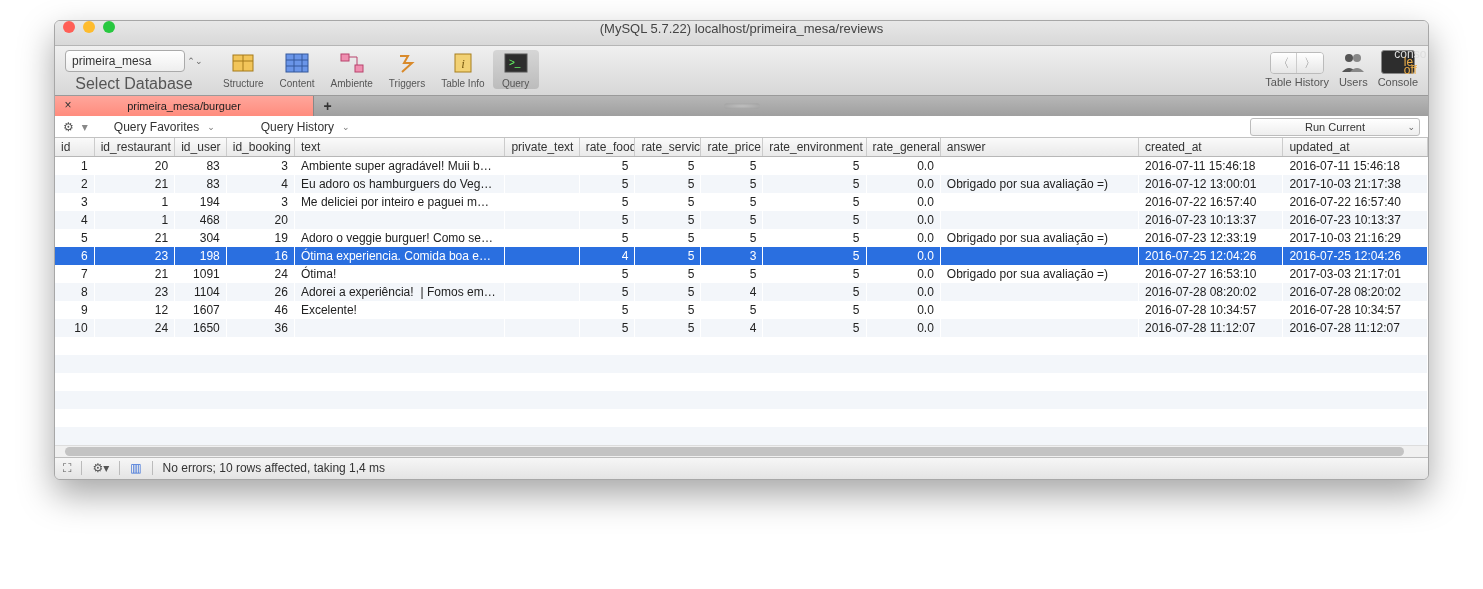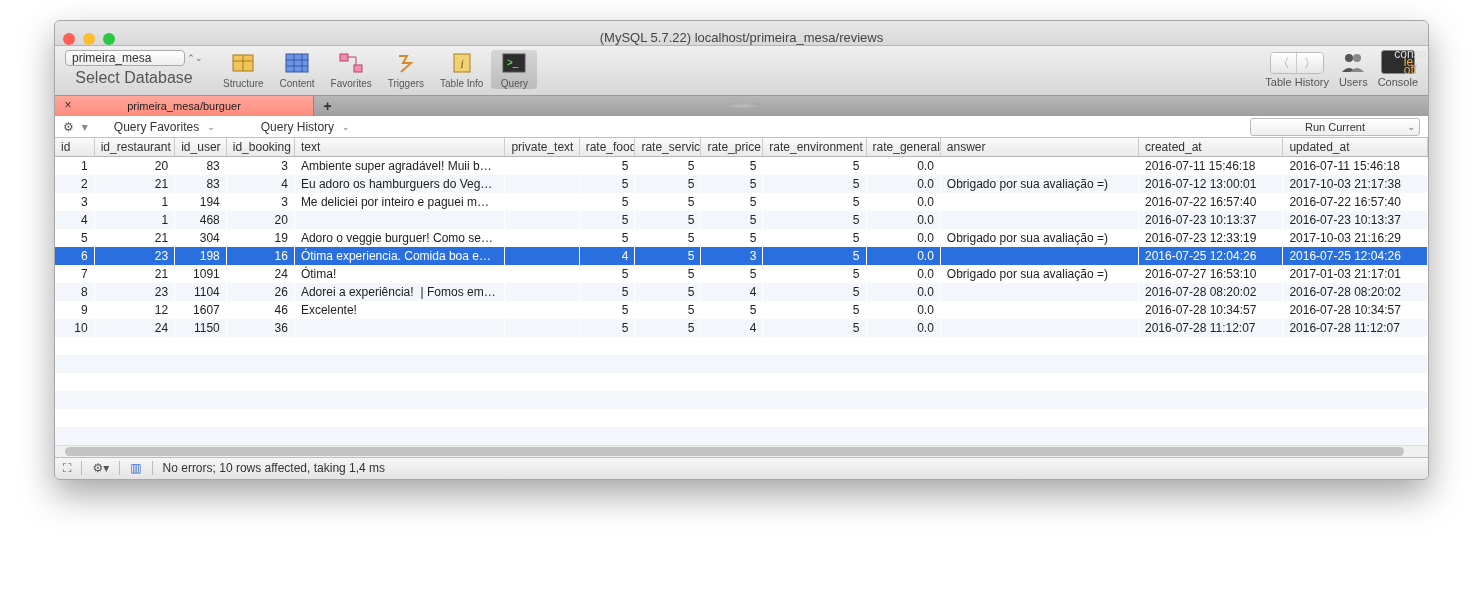--- a/index.html
+++ b/index.html
@@ -17,21 +17,21 @@
   margin:20px auto 0 auto;
   border:1px solid #a7a7a7;
   border-radius:6px;
   box-shadow:0 15px 35px rgba(0,0,0,.35);
   background:#ececec;
   overflow:hidden;
 }
 .titlebar{
   height:25px;
   display:flex;
-  align-items:flex-end;
+  align-items:flex-start;
   padding:0 8px;
   background:linear-gradient(#e8e8e8,#d8d8d8);
   border-bottom:1px solid #b5b5b5;
   position:relative;
 }
 .dots{display:flex;gap:8px;}
 .dot{width:12px;height:12px;border-radius:50%;}
 .red{background:#ff5f57;}
 .yellow{background:#febc2e;}
 .green{background:#28c840;}
@@ -41,21 +41,21 @@
 }
 .toolbar{
   height:50px;
   display:flex;
   align-items:flex-start;
   padding:4px 10px 0 10px;
   background:linear-gradient(#f0f0f0,#d7d7d7);
   border-bottom:1px solid #9a9a9a;
 }
 .db-select{
-  width:120px;height:16px;
+  width:120px;height:22px;
   border:1px solid #aaa;border-radius:4px;
   background:linear-gradient(#fff,#eee);
   margin-right:18px;
   display:flex;align-items:center;justify-content:space-between;
   padding:0 6px;font-size:12px;color:#333;gap:36px;
 }
 .db-block{display:flex;flex-direction:column;align-items:center;gap:3px;margin-right:12px;}
 .db-label{font-size:16px;color:#555;}
 .tbtn{
   display:flex;flex-direction:column;align-items:center;
@@ -215,21 +215,21 @@
       <div class="lbl">Content</div>
     </div>
     <div class="tbtn">
       <div class="ico">
         <svg width="26" height="22">
             <rect x="2" y="2" width="8" height="7" fill="#ef8fb0" stroke="#b8436d"></rect>
             <rect x="16" y="13" width="8" height="7" fill="#ef8fb0" stroke="#b8436d"></rect>
             <path d="M10 5 H18 V13" fill="none" stroke="#b8436d"></path>
           </svg>
       </div>
-      <div class="lbl">Favorites</div>
+      <div class="lbl">Ambiente</div>
     </div>
     <div class="tbtn">
       <div class="ico">
         <svg width="26" height="22">
             <polyline points="6,4 14,4 10,11 18,11 8,20" fill="none" stroke="#d98a2b" stroke-width="2"></polyline>
           </svg>
       </div>
       <div class="lbl">Triggers</div>
     </div>
     <div class="tbtn">
@@ -450,21 +450,21 @@
             <td class="num">24</td>
             <td>Ótima!</td>
             <td></td>
             <td class="num">5</td>
             <td class="num">5</td>
             <td class="num">5</td>
             <td class="num">5</td>
             <td class="num">0.0</td>
             <td>Obrigado por sua avaliação =)</td>
             <td>2016-07-27 16:53:10</td>
-            <td>2017-01-03 21:17:01</td>
+            <td>2017-03-03 21:17:01</td>
           </tr>
           <tr class="even">
             <td class="num">8</td>
             <td class="num">23</td>
             <td class="num">1104</td>
             <td class="num">26</td>
             <td>Adorei a experiência! ❘Fomos em…</td>
             <td></td>
             <td class="num">5</td>
             <td class="num">5</td>
@@ -487,21 +487,21 @@
             <td class="num">5</td>
             <td class="num">5</td>
             <td class="num">0.0</td>
             <td></td>
             <td>2016-07-28 10:34:57</td>
             <td>2016-07-28 10:34:57</td>
           </tr>
           <tr class="even">
             <td class="num">10</td>
             <td class="num">24</td>
-            <td class="num">1150</td>
+            <td class="num">1650</td>
             <td class="num">36</td>
             <td></td>
             <td></td>
             <td class="num">5</td>
             <td class="num">5</td>
             <td class="num">4</td>
             <td class="num">5</td>
             <td class="num">0.0</td>
             <td></td>
             <td>2016-07-28 11:12:07</td>

